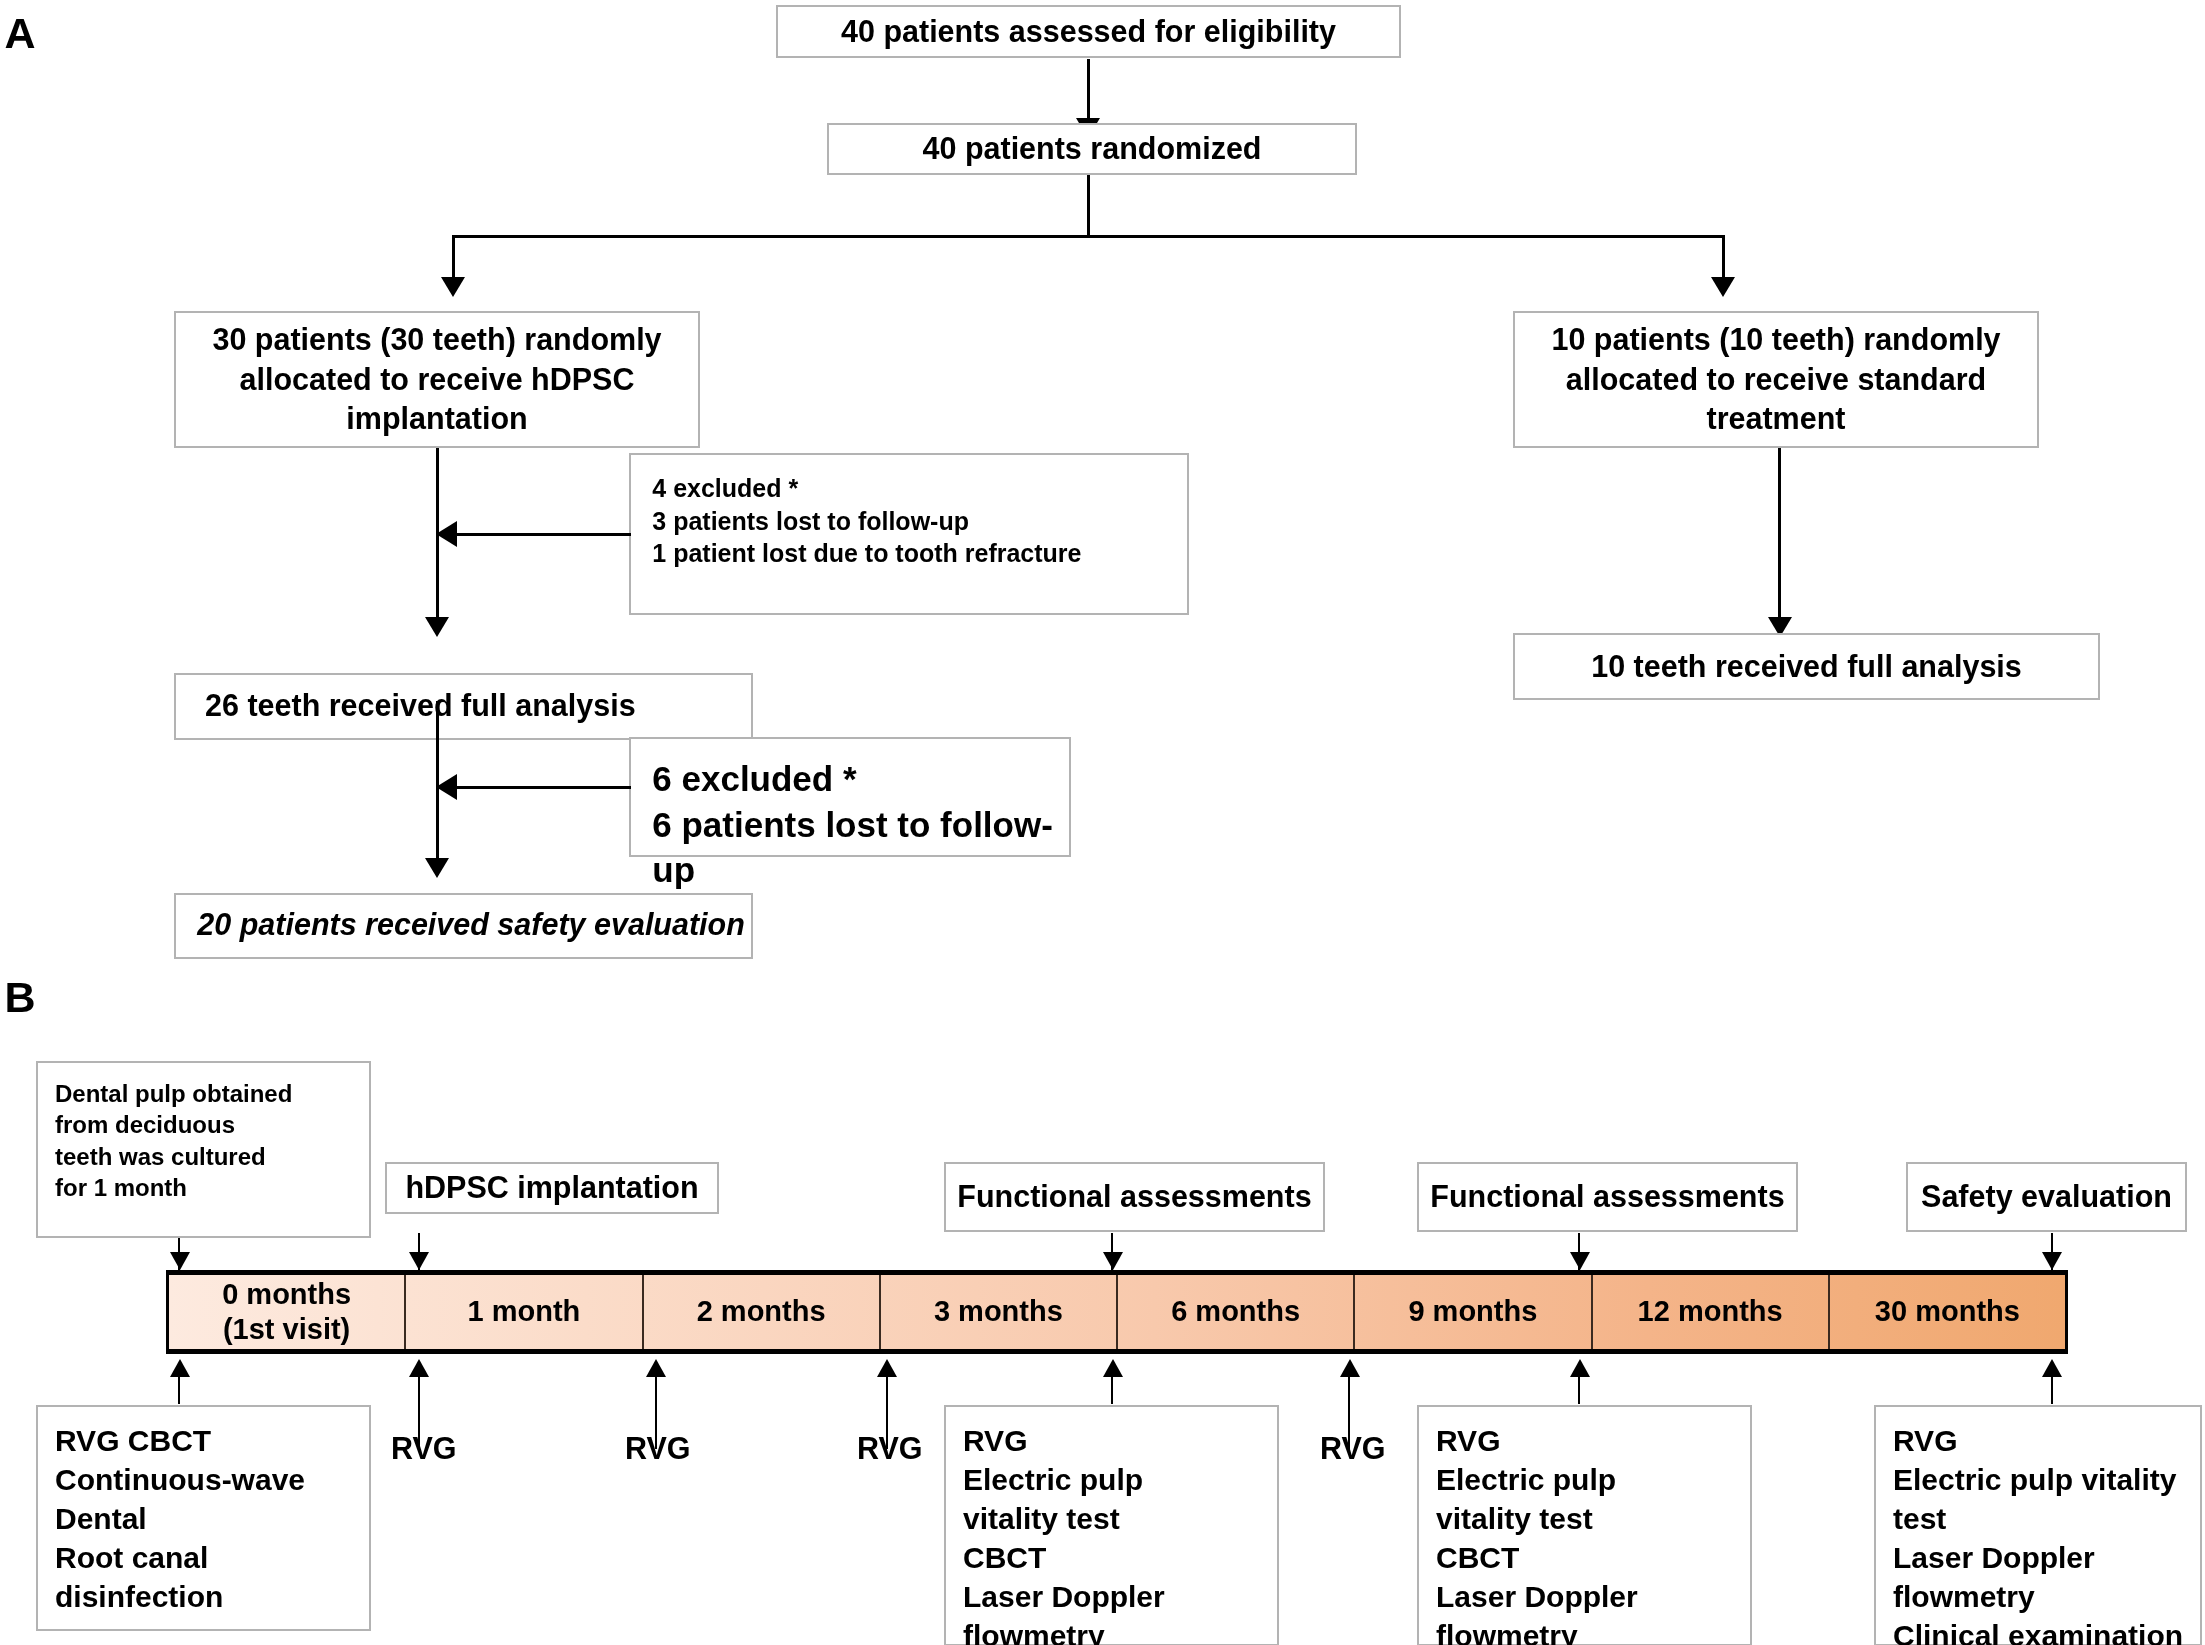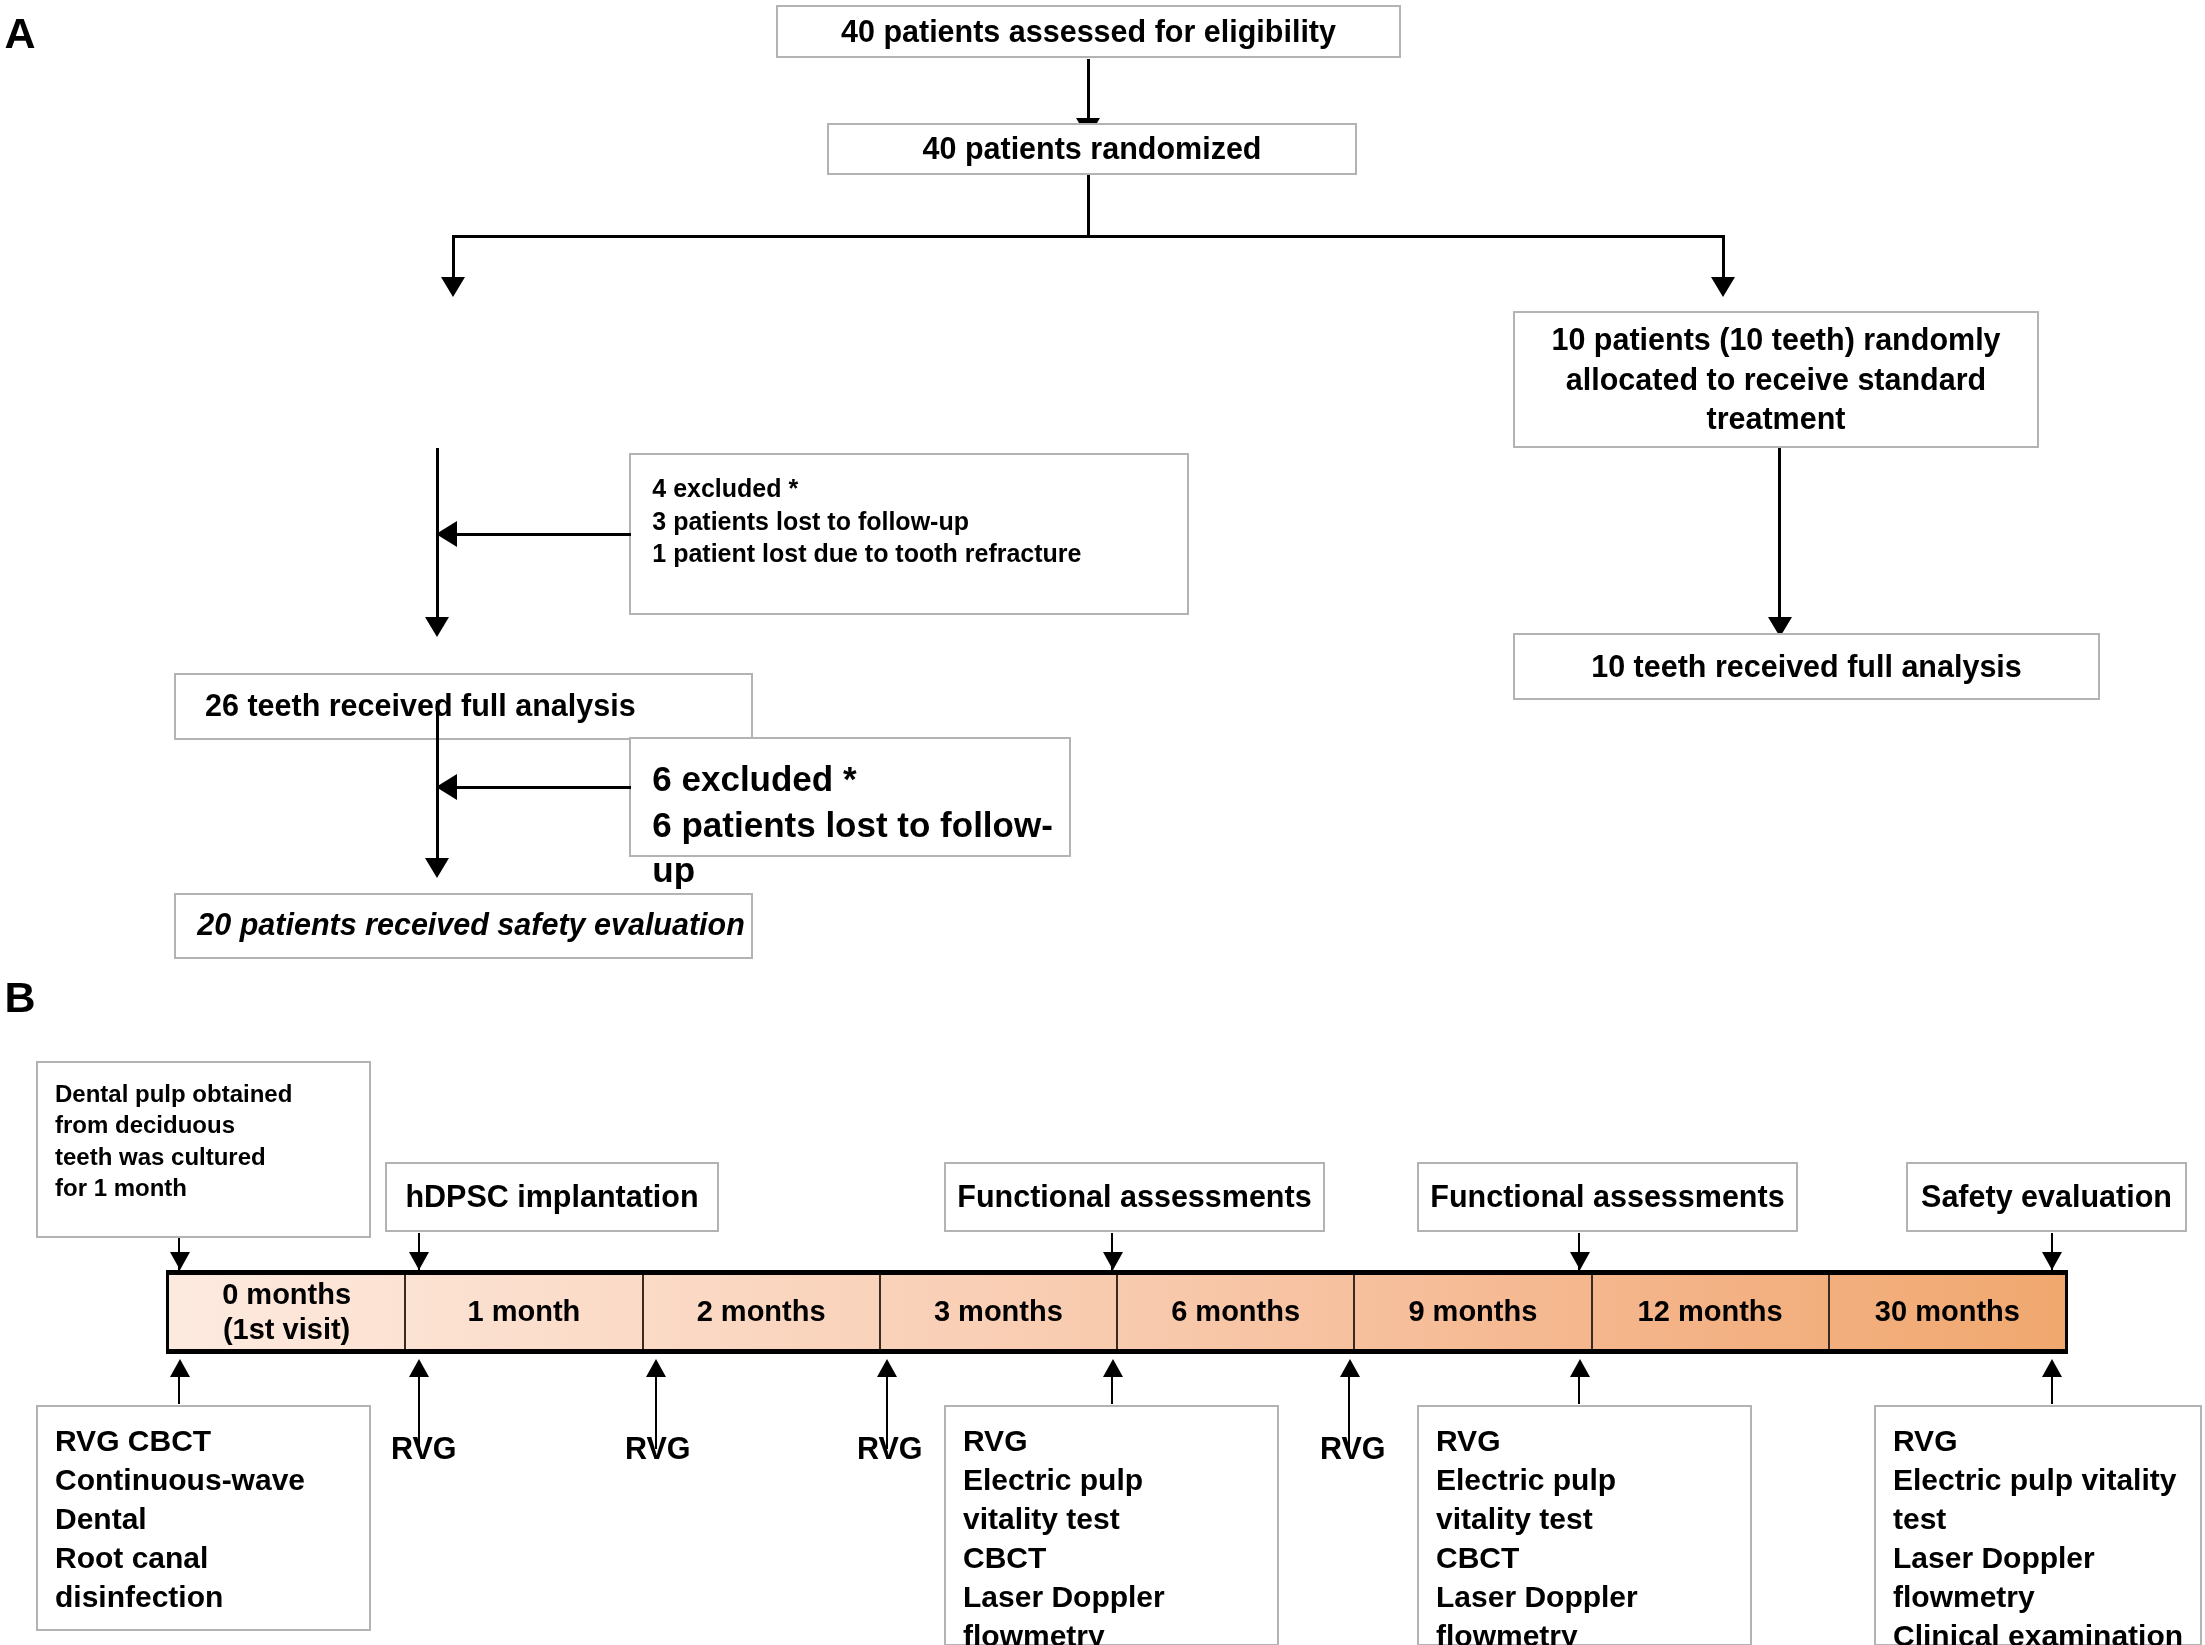--- a/index.html
+++ b/index.html
@@ -139,20 +139,23 @@
 
   <div class="box ctr" style="left:827px;top:123px;width:530px;height:52px;font-size:30.5px;">40 patients randomized</div>
 
   <div class="vline" style="left:1087px;top:175px;height:61px;"></div>
   <div class="hline" style="left:452px;top:235px;width:1273px;"></div>
   <div class="vline" style="left:452px;top:235px;height:47px;"></div>
   <div class="arrow-down" style="left:441px;top:277px;"></div>
   <div class="vline" style="left:1722px;top:235px;height:47px;"></div>
   <div class="arrow-down" style="left:1711px;top:277px;"></div>
 
+  <div class="box ctr" style="left:174px;top:311px;width:526px;height:137px;font-size:30.5px;padding:0 15.2px;">30 patients (30 teeth) randomly
+allocated to receive hDPSC
+implantation</div>
 
   <div class="box ctr" style="left:1513px;top:311px;width:526px;height:137px;font-size:30.5px;padding:0 15.2px;">10 patients (10 teeth) randomly
 allocated to receive standard
 treatment</div>
 
   <div class="vline" style="left:436px;top:448px;height:185px;"></div>
   <div class="arrow-down" style="left:425px;top:617px;"></div>
 
   <div class="vline" style="left:1778px;top:448px;height:185px;"></div>
   <div class="arrow-down" style="left:1768px;top:617px;"></div>
@@ -178,21 +181,21 @@
 
   <div class="box lft" style="left:174px;top:893px;width:579px;height:66px;font-size:30.5px;padding:10px 0 0 21.3px;font-style:italic;">20 patients received  safety evaluation</div>
 
   <div class="panel-label" style="left:4.6px;top:976px;">B</div>
 
   <div class="box lft" style="left:36px;top:1061px;width:335px;height:177px;font-size:24px;padding:15.2px 0 0 17px;">Dental pulp obtained
 from deciduous
 teeth was cultured
 for 1 month</div>
 
-  <div class="box ctr" style="left:385px;top:1162px;width:334px;height:70px;font-size:30.5px;">hDPSC implantation</div>
+  <div class="box ctr" style="left:385px;top:1162px;width:334px;height:52px;font-size:30.5px;">hDPSC implantation</div>
 
   <div class="box ctr" style="left:944px;top:1162px;width:381px;height:70px;font-size:30.5px;">Functional assessments</div>
 
   <div class="box ctr" style="left:1417px;top:1162px;width:381px;height:70px;font-size:30.5px;">Functional assessments</div>
 
   <div class="box ctr" style="left:1906px;top:1162px;width:281px;height:70px;font-size:30.5px;">Safety evaluation</div>
 
   <div class="vline-thin" style="left:178px;top:1238px;height:32px;"></div>
   <div class="arrow-down-sm" style="left:170px;top:1252px;"></div>
 

